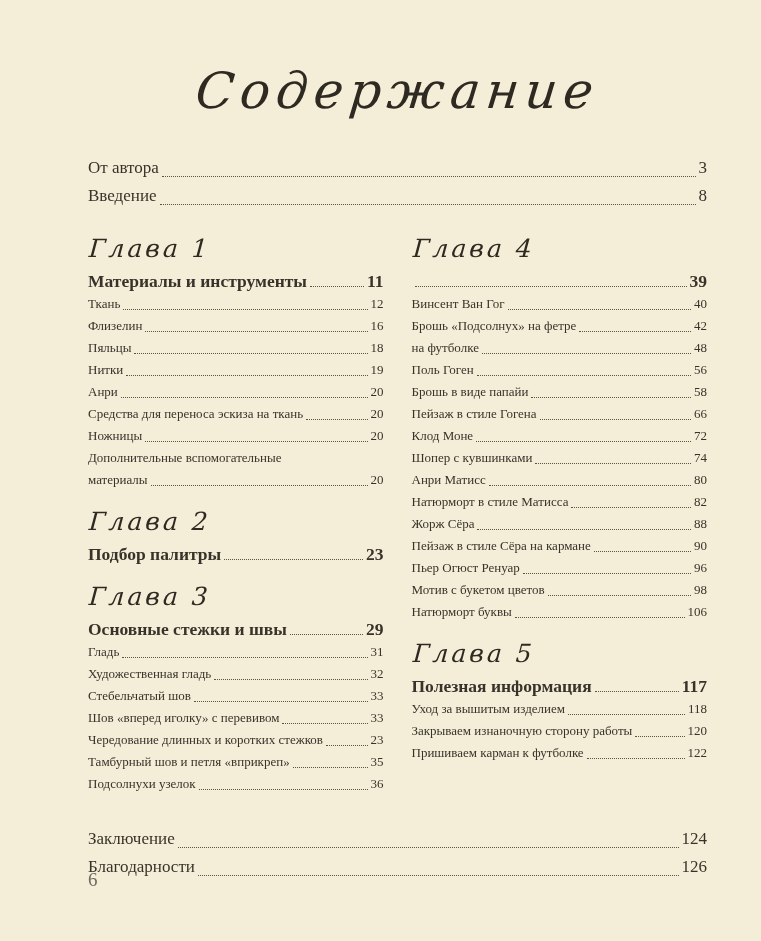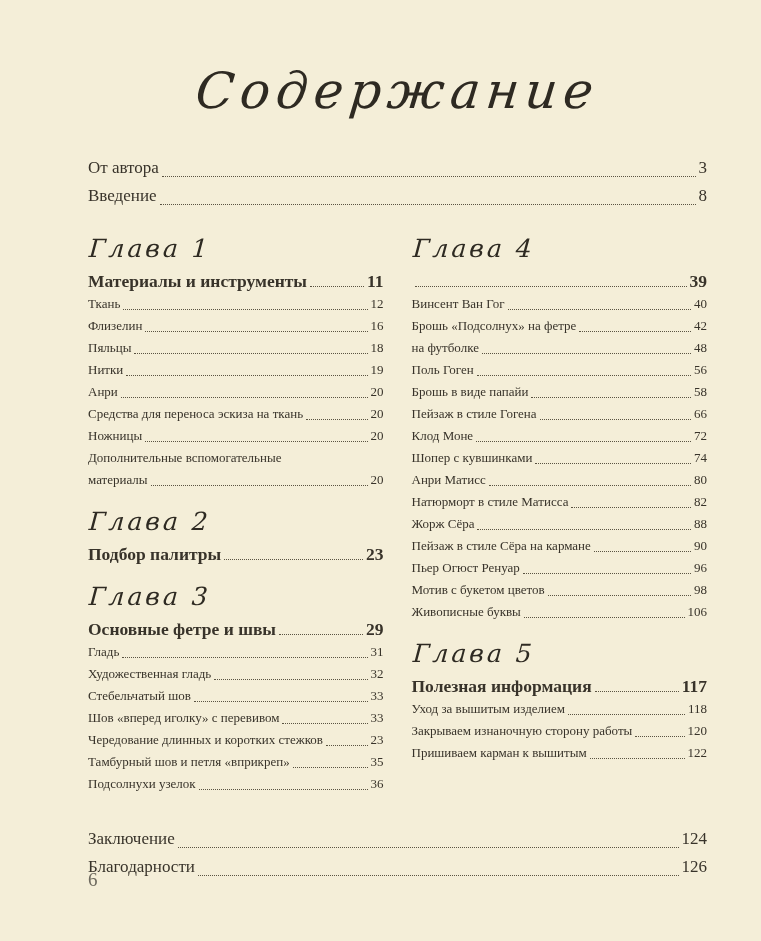--- a/index.html
+++ b/index.html
@@ -174,21 +174,21 @@
               <span class="lbl">Подбор палитры</span>
               <span class="leader"></span>
               <span class="pg">23</span>
             </div>
           </div>
         </section>
         <section class="chapter">
           <div class="script ch-head">Глава 3</div>
           <div class="entry bold">
             <div class="toc-row">
-              <span class="lbl">Основные фетре и швы</span>
+              <span class="lbl">Основные стежки и швы</span>
               <span class="leader"></span>
               <span class="pg">29</span>
             </div>
           </div>
           <div class="entry">
             <div class="toc-row">
               <span class="lbl">Гладь</span>
               <span class="leader"></span>
               <span class="pg">31</span>
             </div>
@@ -339,21 +339,21 @@
           </div>
           <div class="entry">
             <div class="toc-row">
               <span class="lbl">Мотив с букетом цветов</span>
               <span class="leader"></span>
               <span class="pg">98</span>
             </div>
           </div>
           <div class="entry">
             <div class="toc-row">
-              <span class="lbl">Живописные буквы</span>
+              <span class="lbl">Натюрморт буквы</span>
               <span class="leader"></span>
               <span class="pg">106</span>
             </div>
           </div>
         </section>
         <section class="chapter">
           <div class="script ch-head">Глава 5</div>
           <div class="entry bold">
             <div class="toc-row">
               <span class="lbl">Полезная информация</span>
@@ -370,21 +370,21 @@
           </div>
           <div class="entry">
             <div class="toc-row">
               <span class="lbl">Закрываем изнаночную сторону работы</span>
               <span class="leader"></span>
               <span class="pg">120</span>
             </div>
           </div>
           <div class="entry">
             <div class="toc-row">
-              <span class="lbl">Пришиваем карман к вышитым</span>
+              <span class="lbl">Пришиваем карман к футболке</span>
               <span class="leader"></span>
               <span class="pg">122</span>
             </div>
           </div>
         </section>
       </div>
   </div>
 
   <div class="list back" id="back-list">
       <div class="entry">

